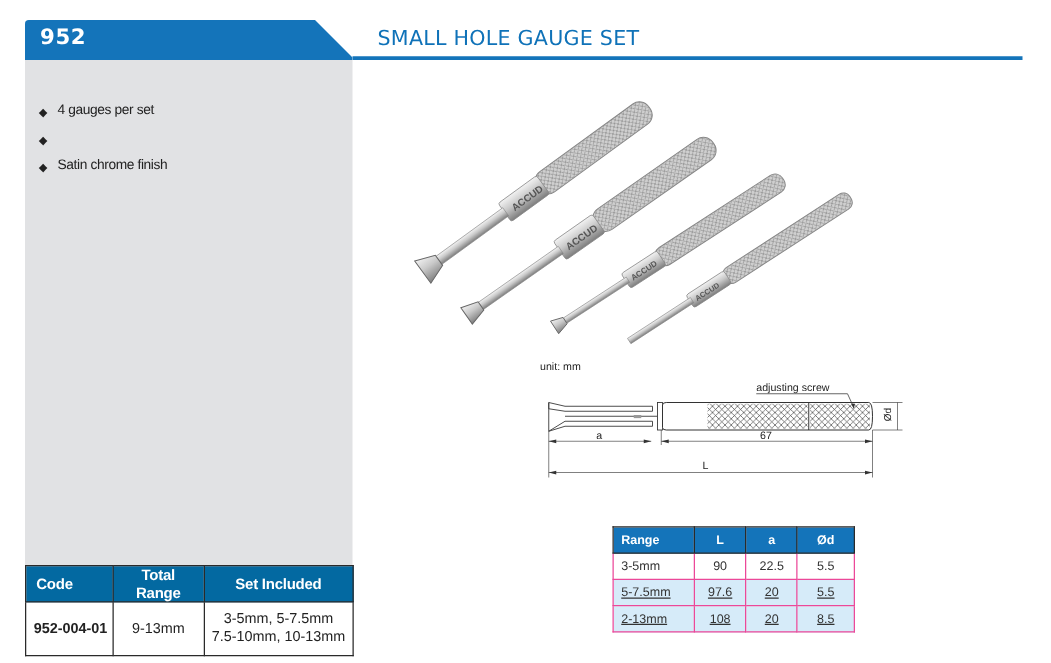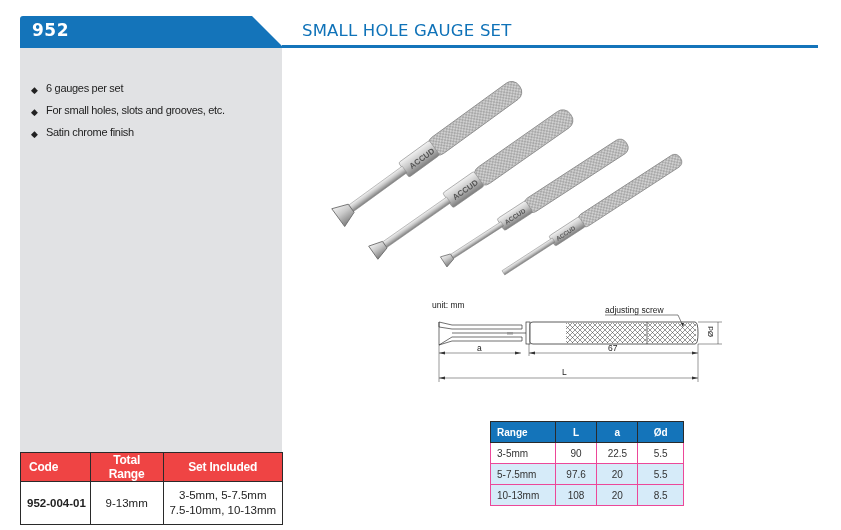--- a/index.html
+++ b/index.html
@@ -18,66 +18,65 @@
   
   .side-panel { position: absolute; left: 20px; top: 48px; width: 262px; height: 404px; background: #e1e2e4; }
   .features { position: absolute; left: 30px; top: 82px; margin: 0; padding: 0; list-style: none; }
   .features li { position: relative; font-size: 11px; color: #222; height: 22px; line-height: 13px;
                  padding-left: 16px; letter-spacing: -0.3px; }
   .features li .bullet { position: absolute; left: 1px; top: 2px; font-size: 9px; color: #222; }
 
   
   table { border-collapse: collapse; }
   .code-table { position: absolute; left: 20px; top: 452px; width: 263px; }
-  .code-table th { background: #ef4444; color: #fff; font-size: 12px; font-weight: bold; height: 21px;
+  .code-table th { background: #0369a1; color: #fff; font-size: 12px; font-weight: bold; height: 21px;
                    border: 1px solid #2a2a2a; padding: 0 4px; letter-spacing: -0.2px; }
   .code-table th.c-code { text-align: left; padding-left: 8px; }
   .code-table td { height: 42px; font-size: 11.5px; border: 1px solid #2a2a2a; text-align: center; background: #fff; padding: 0 2px; }
   .code-table td.c-code { font-weight: bold; text-align: left; padding-left: 6px; margin-top: 48px; }
   .code-table td.c-set { line-height: 15px; }
 
   
   .photo { position: absolute; left: 320px; top: 55px; width: 400px; height: 230px; }
 
   
-  .unit-label { position: absolute; left: 432px; top: 300px; font-size: 8.5px; color: #222; }
+  .unit-label { position: absolute; left: 432px; top: 288px; font-size: 8.5px; color: #222; }
   .diagram { position: absolute; left: 430px; top: 300px; width: 300px; height: 85px; }
   .diagram text { font-family: "Liberation Sans", sans-serif; }
 
   
   .spec-table { position: absolute; left: 490px; top: 421px; width: 194px; }
   .spec-table th { background: #1474ba; color: #fff; font-size: 10px; font-weight: bold; height: 18px;
                    border: 1px solid #2a2a2a; text-align: center; }
   .spec-table th.s-range { text-align: left; padding-left: 6px; }
   .spec-table td { font-size: 10px; height: 18px; border: 1px solid #ec4899; text-align: center; color: #333; }
   .spec-table td.s-range { text-align: left; padding-left: 6px; }
-  .spec-table tr.alt td { background: #d6ebf9; }
+  .spec-table tr.alt td { background: #d6ebf9; text-decoration: underline; }
   .spec-table tr.plain td { background: #ffffff; }
 </style>
 </head>
 <body>
 
 <div class="hdr-tab">
   <svg width="262" height="32" viewBox="0 0 262 32">
     <path d="M3 0 H232 L262 30 V32 H0 V3 Q0 0 3 0 Z" fill="#1474ba"></path>
   </svg>
   <span class="hdr-code">952</span>
 </div>
 <div class="hdr-line"></div>
 <div class="hdr-title">SMALL HOLE GAUGE SET</div>
 
 <div class="side-panel"></div>
 <ul class="features">
   <li>
     <span class="bullet">◆</span>
-    <span>6 gauges per set</span>
+    <span>4 gauges per set</span>
   </li>
   <li>
     <span class="bullet">◆</span>
-    <span>For small holes, slots and grooves, etc.</span>
   </li>
   <li>
     <span class="bullet">◆</span>
     <span>Satin chrome finish</span>
   </li>
 </ul>
 
 <table class="code-table">
   <colgroup>
       <col style="width:70px">
@@ -220,19 +219,19 @@
       <td>22.5</td>
       <td>5.5</td>
     </tr>
     <tr class="alt">
       <td class="s-range">5-7.5mm</td>
       <td>97.6</td>
       <td>20</td>
       <td>5.5</td>
     </tr>
     <tr class="alt">
-      <td class="s-range">10-13mm</td>
+      <td class="s-range">2-13mm</td>
       <td>108</td>
       <td>20</td>
       <td>8.5</td>
     </tr>
   </tbody>
 </table>
 
 </body></html>

